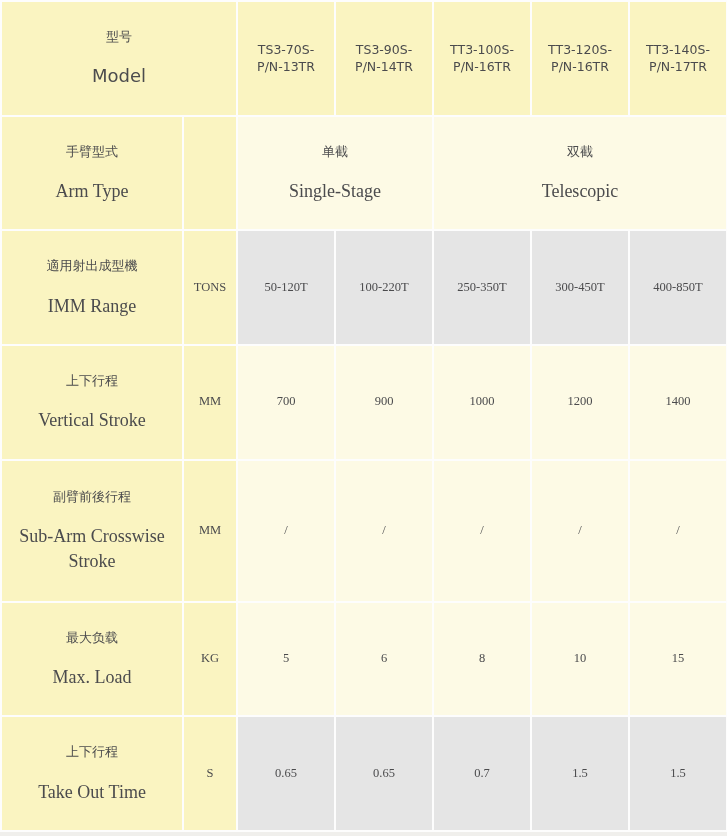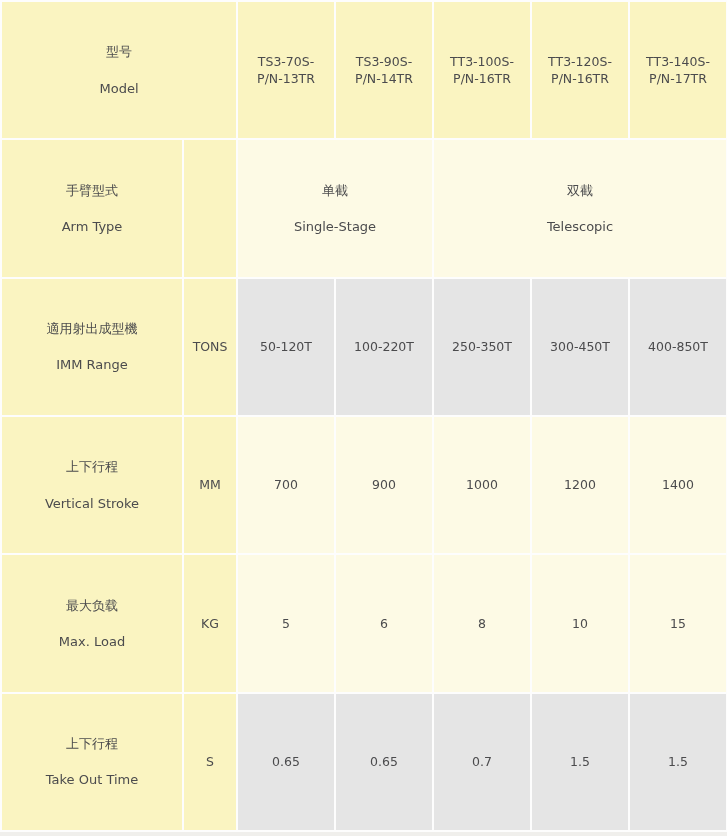--- a/index.html
+++ b/index.html
@@ -24,26 +24,26 @@
   }
   td {
     text-align: center;
     vertical-align: middle;
     padding: 2px 4px;
     white-space: pre-line;
     font-size: 12.5px;
     line-height: 1.4;
   }
   td .zh { font-size: 13px; line-height: 1.45; }
-  td .en { font-size: 13px; line-height: 1.35; }
+  td .en { font-size: 18px; line-height: 1.35; }
   .lab  { background: #faf4c1; }
   .cream{ background: #fdfae5; }
   .gray { background: #e5e5e5; }
   tr.hdr td { height: 56px; }
-  tr.r td { height: 53px; }
+  tr.r td { height: 53px; font-family: Liberation Serif, serif; }
 </style>
 </head>
 <body>
 
 <div class="wrap">
 <table class="spec">
   <colgroup>
     <col style="width:180px">
         <col style="width:52px">
     <col style="width:96px">
@@ -107,20 +107,32 @@
     </td>
     <td class="lab">MM</td>
     <td class="cream">700</td>
     <td class="cream">900</td>
     <td class="cream">1000</td>
     <td class="cream">1200</td>
     <td class="cream">1400</td>
   </tr>
 
 
+  <tr class="r">
+    <td class="lab">
+      <div class="zh">副臂前後行程</div>
+      <div class="en">Sub-Arm Crosswise Stroke</div>
+    </td>
+    <td class="lab">MM</td>
+    <td class="cream">/</td>
+    <td class="cream">/</td>
+    <td class="cream">/</td>
+    <td class="cream">/</td>
+    <td class="cream">/</td>
+  </tr>
 
 
   <tr class="r">
     <td class="lab">
       <div class="zh">最大负载</div>
       <div class="en">Max. Load</div>
     </td>
     <td class="lab">KG</td>
     <td class="cream">5</td>
     <td class="cream">6</td>

